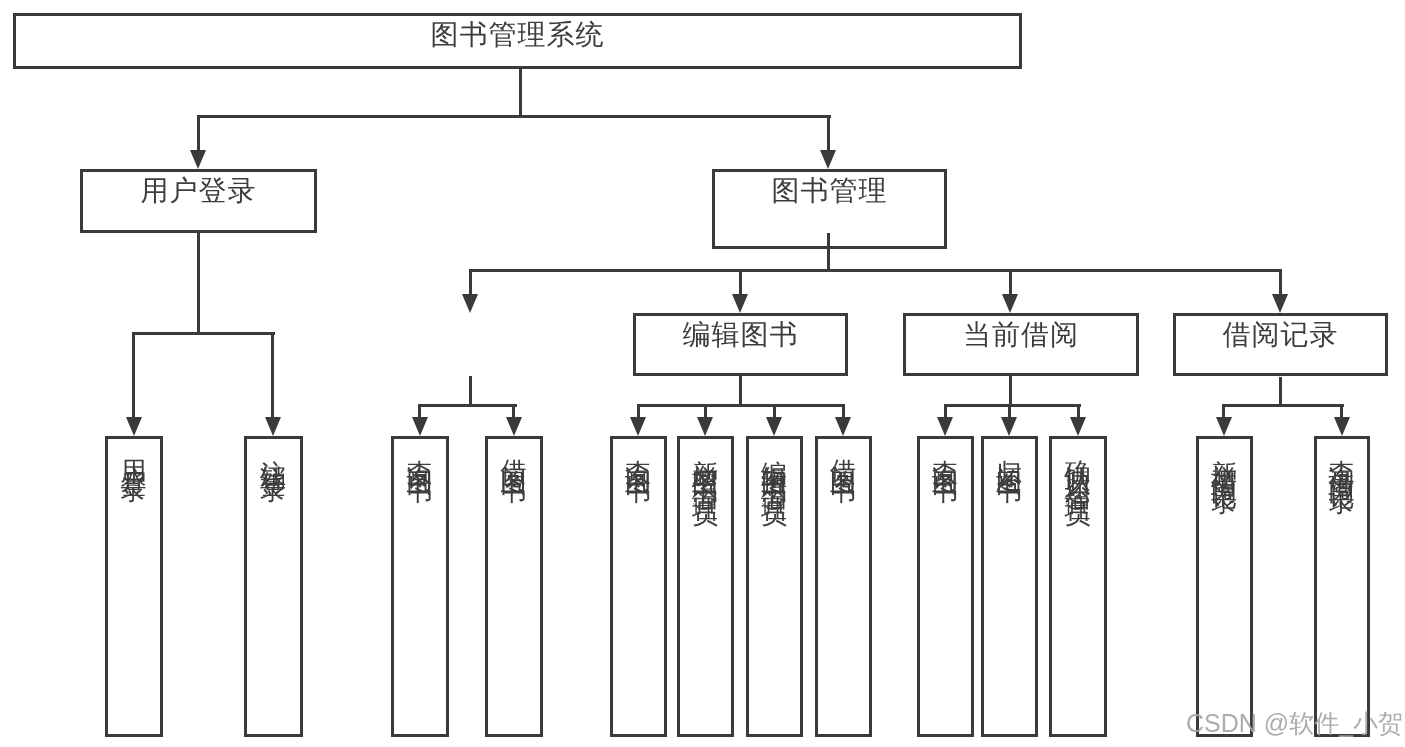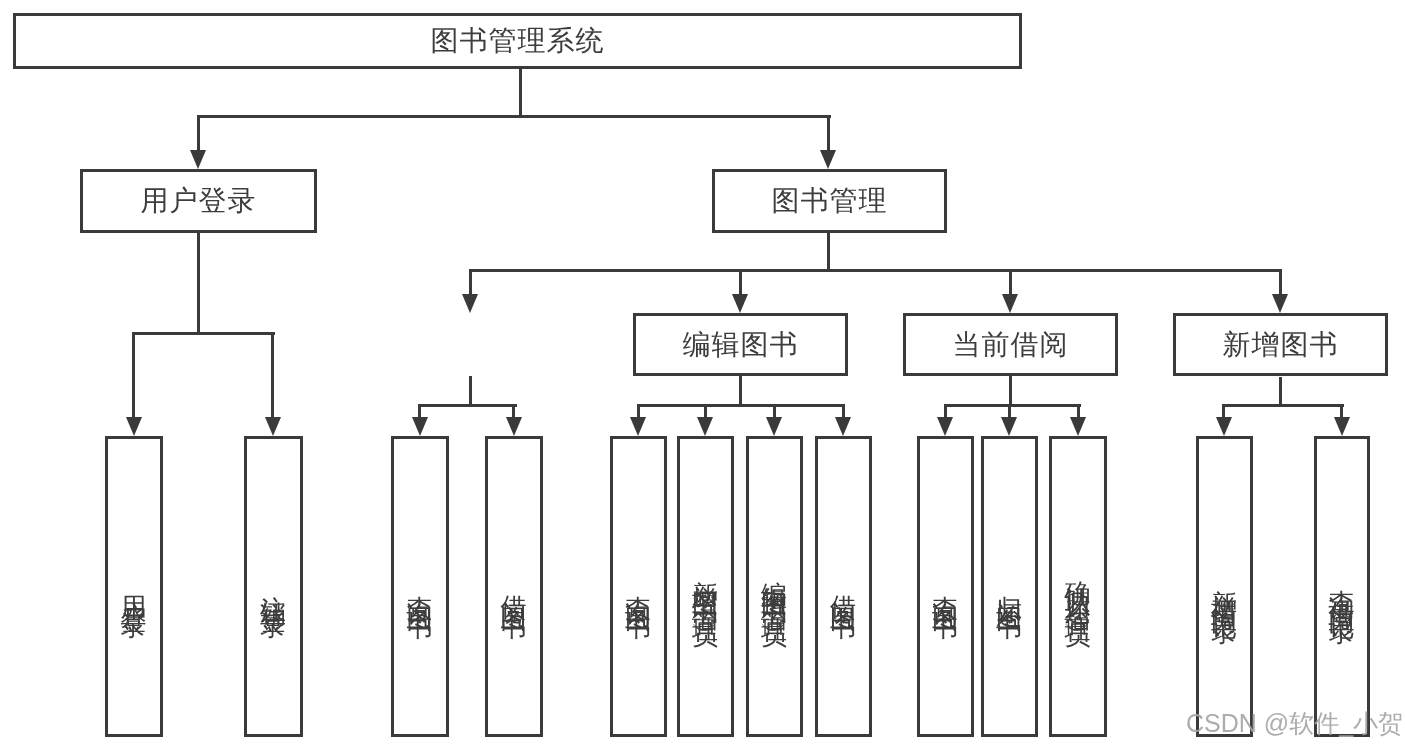--- a/index.html
+++ b/index.html
@@ -2,21 +2,21 @@
 <html><head>
 <meta charset="utf-8">
 <style>
   html,body{margin:0;padding:0;background:#ffffff;}
   .canvas{
     position:relative;width:1405px;height:747px;background:#ffffff;
     font-family:"Liberation Sans","DejaVu Sans",sans-serif;overflow:hidden;
   }
   .box{
     position:absolute;border:3px solid #3a3a3a;background:#ffffff;
-    box-sizing:border-box;display:flex;align-items:center;justify-content:center;
+    box-sizing:border-box;display:flex;justify-content:center;
     color:#3d3d3d;
   }
   .h-label{font-size:28px;letter-spacing:1px;color:#3d3d3d;}
   .v-label{
     writing-mode:vertical-rl;text-orientation:mixed;
     font-size:26px;line-height:1;letter-spacing:6px;color:#3d3d3d;
   }
   .vl{position:absolute;width:3px;background:#3a3a3a;}
   .hl{position:absolute;height:3px;background:#3a3a3a;}
   .ar{
@@ -35,35 +35,35 @@
 <div class="canvas">
 
   <div class="box" style="left:13px;top:13px;width:1009px;height:56px;">
     <span class="h-label">图书管理系统</span>
   </div>
 
   <div class="box" style="left:80px;top:169px;width:237px;height:64px;">
     <span class="h-label">用户登录</span>
   </div>
 
-  <div class="box" style="left:712px;top:169px;width:235px;height:64px;">
+  <div class="box" style="left:712px;top:169px;width:235px;height:80px;">
     <span class="h-label">图书管理</span>
   </div>
 
 
   <div class="box" style="left:633px;top:313px;width:215px;height:63px;">
     <span class="h-label">编辑图书</span>
   </div>
 
-  <div class="box" style="left:903px;top:313px;width:215px;height:63px;">
+  <div class="box" style="left:903px;top:313px;width:236px;height:63px;">
     <span class="h-label">当前借阅</span>
   </div>
 
   <div class="box" style="left:1173px;top:313px;width:215px;height:63px;">
-    <span class="h-label">新增图书</span>
+    <span class="h-label">借阅记录</span>
   </div>
 
   <div class="box" style="left:105px;top:436px;width:58px;height:301px;">
     <span class="v-label">用户登录</span>
   </div>
   <div class="box" style="left:244px;top:436px;width:59px;height:301px;">
     <span class="v-label">注销登录</span>
   </div>
 
   <div class="box" style="left:391px;top:436px;width:58px;height:301px;">

